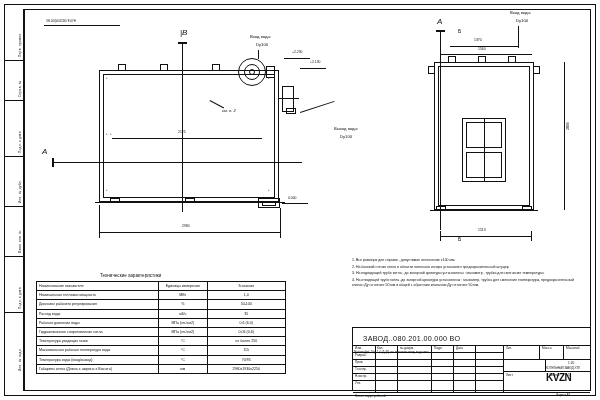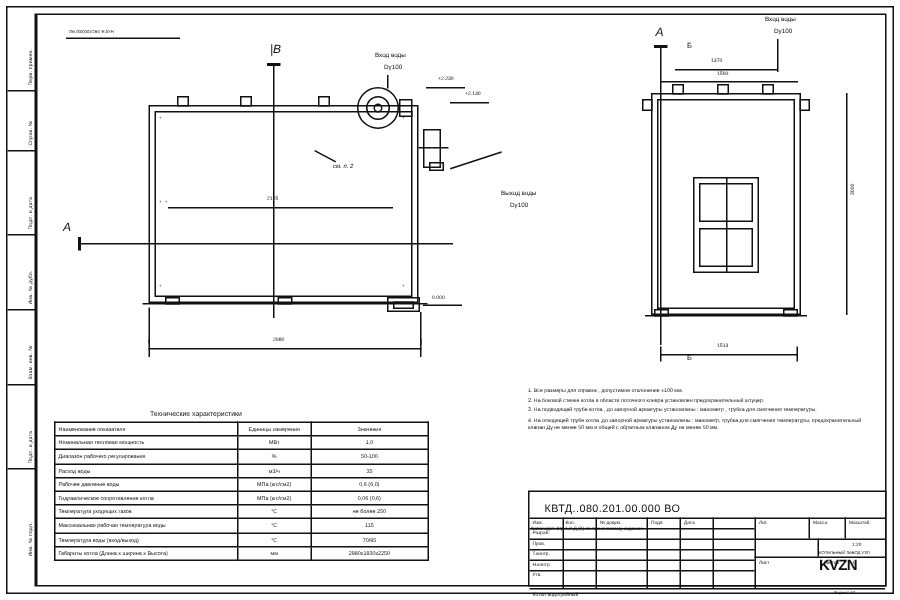--- a/index.html
+++ b/index.html
@@ -243,21 +243,21 @@
   <div class="notes">
     <div>1.  Все размеры для справок , допустимое отклонение ±100 мм.</div>
     <div>2.  На боковой стенке котла в области поточного конвра установлен предохранительный штуцер.</div>
     <div>3.  На подводящей трубе котла , до запорной арматуры установлены : манометр , трубка для смягчения температуры.</div>
     <div>4.  На отводящей трубе котла ,до запорной арматуры установлены : манометр, трубка для смягчения температуры, предохранительный клапан Ду не менее 50 мм и общей с обратным клапаном Ду не менее 50 мм.</div>
   </div>
 
   <div class="tb">
 
     <div class="tbline" style="position:absolute;left:0;top:17px;width:237px;height:1px;"></div>
-    <div class="tb-name">КВТД..080.201.00.000  ВО</div>
+    <div class="tb-name">ЗАВОД..080.201.00.000  ВО</div>
 
     <div class="tbline" style="position:absolute;left:0;top:24px;width:150px;height:1px;"></div>
     <div class="tbline" style="position:absolute;left:0;top:31px;width:150px;height:1px;"></div>
     <div class="tbline" style="position:absolute;left:0;top:38px;width:150px;height:1px;"></div>
     <div class="tbline" style="position:absolute;left:0;top:45px;width:150px;height:1px;"></div>
     <div class="tbline" style="position:absolute;left:0;top:52px;width:150px;height:1px;"></div>
     <div class="tbline" style="position:absolute;left:22px;top:17px;width:1px;height:47px;"></div>
     <div class="tbline" style="position:absolute;left:44px;top:17px;width:1px;height:47px;"></div>
     <div class="tbline" style="position:absolute;left:78px;top:17px;width:1px;height:47px;"></div>
     <div class="tbline" style="position:absolute;left:100px;top:17px;width:1px;height:47px;"></div>

